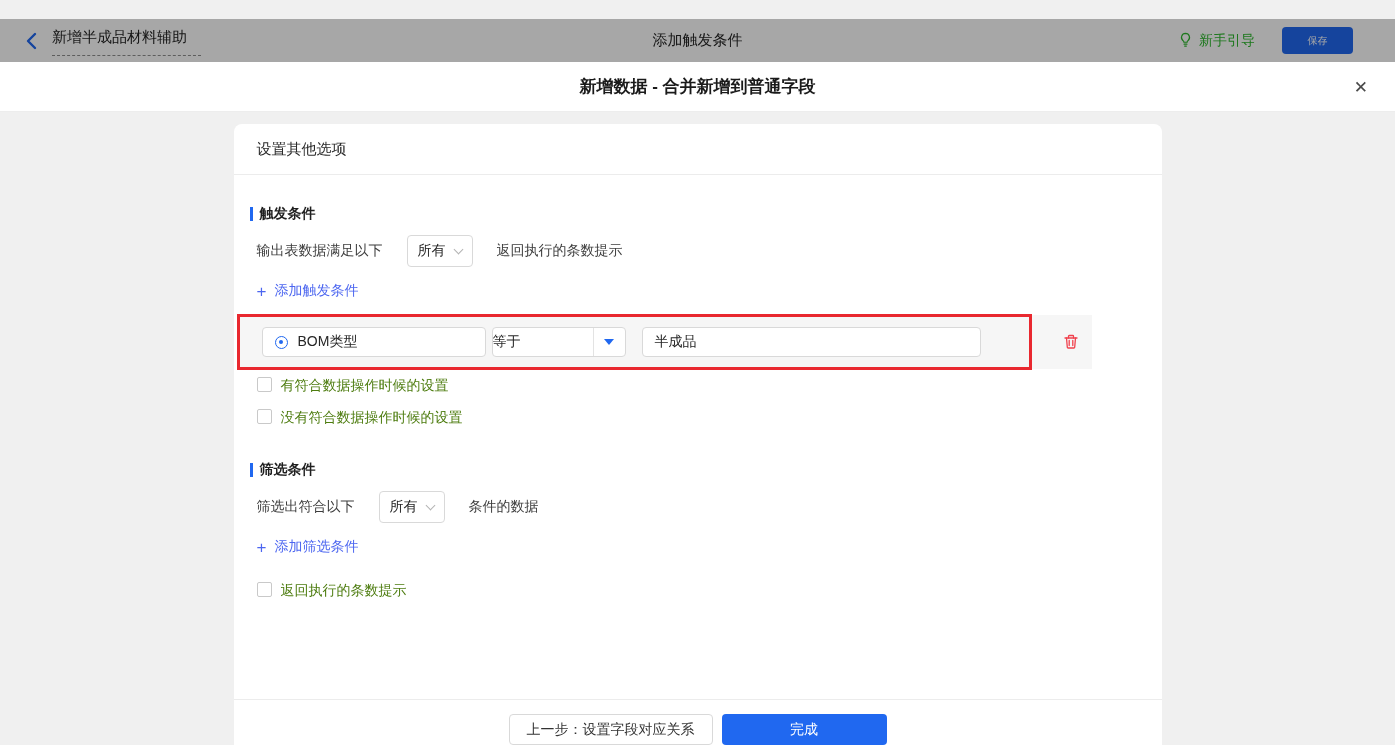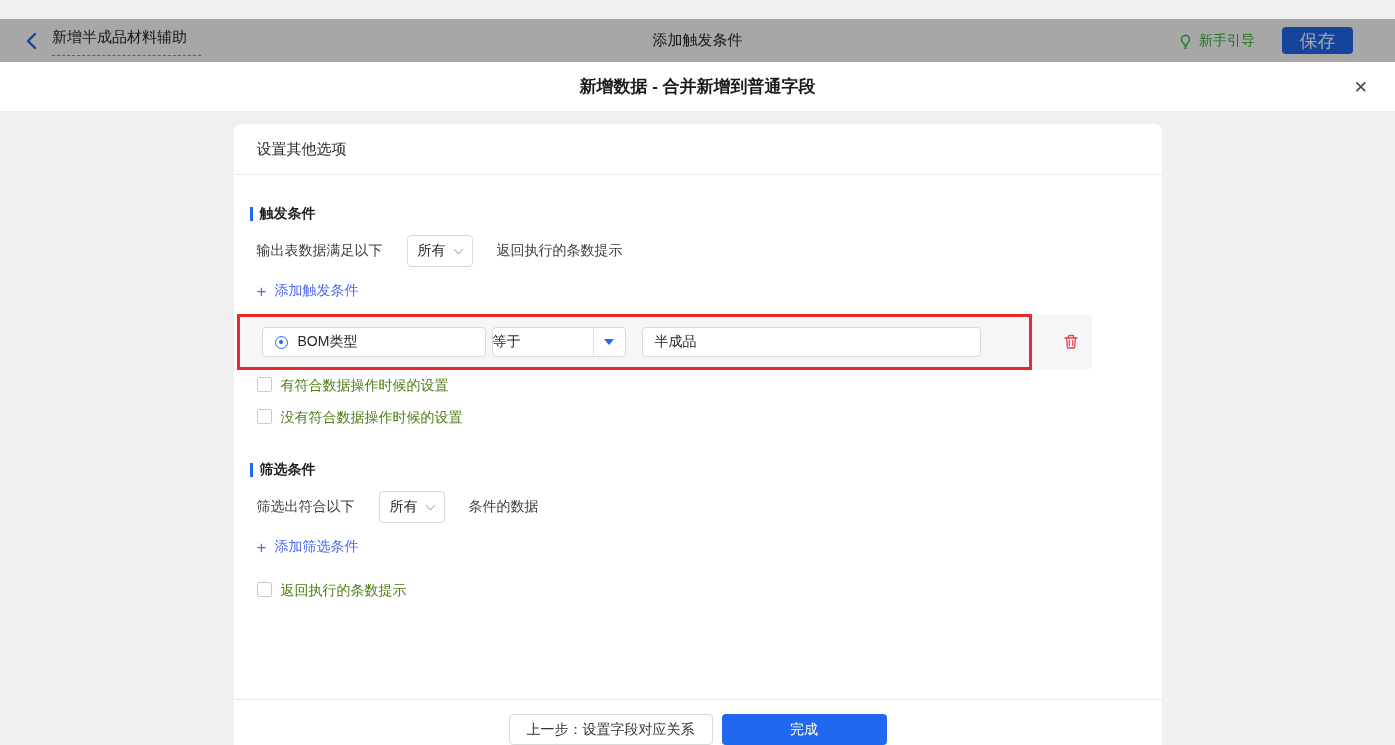--- a/index.html
+++ b/index.html
@@ -20,24 +20,24 @@
   .back-btn { display:flex; align-items:center; cursor:pointer; }
   .tb-title {
     font-size:15px; color:#1f1f1f;
     border-bottom:1px dashed #8f8f8f; padding:2px 14px 8px 0;
   }
   .tb-center {
     position:absolute; left:0; right:0; text-align:center;
     font-size:15px; color:#262626; pointer-events:none;
   }
   .tb-right { margin-left:auto; display:flex; align-items:center; gap:27px; padding-right:42px; position:relative; }
-  .guide { display:flex; align-items:flex-end; gap:6px; color:#2eb82e; font-size:14px; cursor:pointer; }
+  .guide { display:flex; align-items:flex-start; gap:6px; color:#2eb82e; font-size:14px; cursor:pointer; }
   .save-btn {
     width:71px; height:27px; background:#2068f0; color:#fff; border:none;
-    border-radius:4px; font-size:18px; font-family:inherit; cursor:pointer;
+    border-radius:4px; font-size:10px; font-family:inherit; cursor:pointer;
   }
 
   
   .modal-header {
     height:50px; background:#fff; position:relative;
     display:flex; align-items:center; justify-content:center;
     border-bottom:1px solid #ededed;
   }
   .modal-title { font-size:17px; font-weight:bold; color:#1a1a1a; }
   .close-x {

